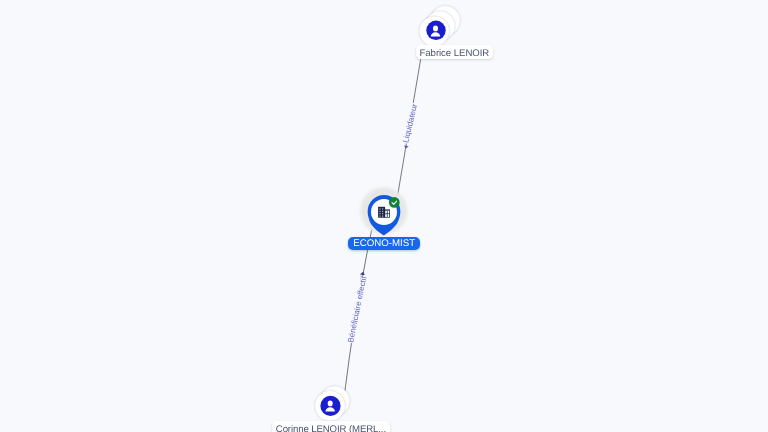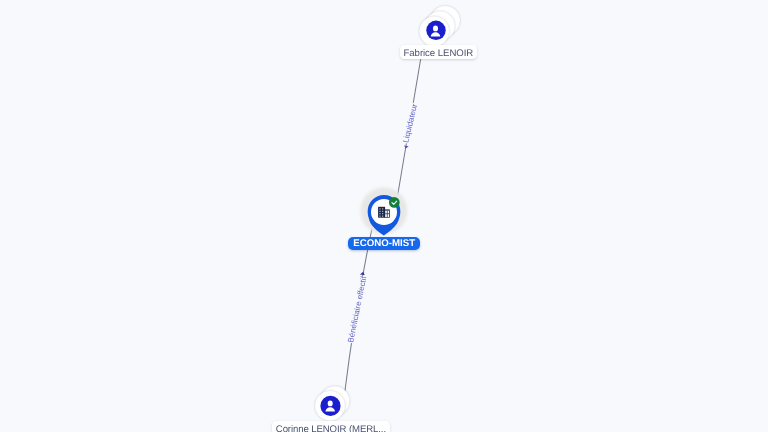--- a/index.html
+++ b/index.html
@@ -43,21 +43,21 @@
       </g>
       <g style="filter:drop-shadow(0.2px 0.7px 1.3px rgba(40,48,80,.26))">
         <circle cx="434.3" cy="31.2" r="14.8" fill="#fff"></circle>
       </g>
       <g>
         <circle cx="436" cy="30.3" r="9.7" fill="#1a1ecd"></circle>
         <ellipse cx="435.5" cy="28.4" rx="2.5" ry="2.85" fill="#fff"></ellipse>
         <path d="M430.7 36.6 c0.3 -2.6 2.3 -4.4 4.8 -4.4 c2.5 0 4.5 1.8 4.8 4.4 z" fill="#fff"></path>
       </g>
     </svg>
-    <div class="plabel" style="left:400px;top:45px;">Fabrice LENOIR</div>
+    <div class="plabel" style="left:416px;top:45px;">Fabrice LENOIR</div>
   </div>
 
   <div class="node">
     <svg class="layer">
       <circle cx="383.8" cy="210.8" r="23.4" fill="#e7e7e6" style="filter:blur(1.6px)"></circle>
       <path d="M384.0 195.0
                a16.35 16.35 0 0 0 -16.35 16.35
                c0 3.0 0.45 5.1 1.15 6.9
                C370.0 226.0 378.2 231.6 383.8 235.6
                C389.4 231.6 397.6 226.0 399.2 218.25
@@ -80,21 +80,21 @@
           <rect x="379.5" y="215.6" width="1.0" height="1.0"></rect>
           <rect x="382.2" y="215.6" width="1.0" height="1.0"></rect>
         </g>
 
       </g>
       <g>
         <circle cx="394.3" cy="202.4" r="5.35" fill="#12803b"></circle>
         <path d="M392.0 202.6 l1.75 1.85 l2.9 -3.3" stroke="#eafaf0" stroke-width="1.15" fill="none" stroke-linecap="round" stroke-linejoin="round"></path>
       </g>
     </svg>
-    <div class="clabel" style="left:348.4px;top:236.8px;font-weight:bold;">ECONO-MIST</div>
+    <div class="clabel" style="left:348.4px;top:236.8px;">ECONO-MIST</div>
   </div>
 
   <div class="node">
     <svg class="layer">
       <g style="filter:drop-shadow(0.2px 0.7px 1.3px rgba(40,48,80,.26))">
         <circle cx="334.8" cy="400.9" r="14.6" fill="#fff"></circle>
       </g>
       <g style="filter:drop-shadow(0.2px 0.7px 1.3px rgba(40,48,80,.26))">
         <circle cx="330.0" cy="405.8" r="14.9" fill="#fff"></circle>
       </g>

